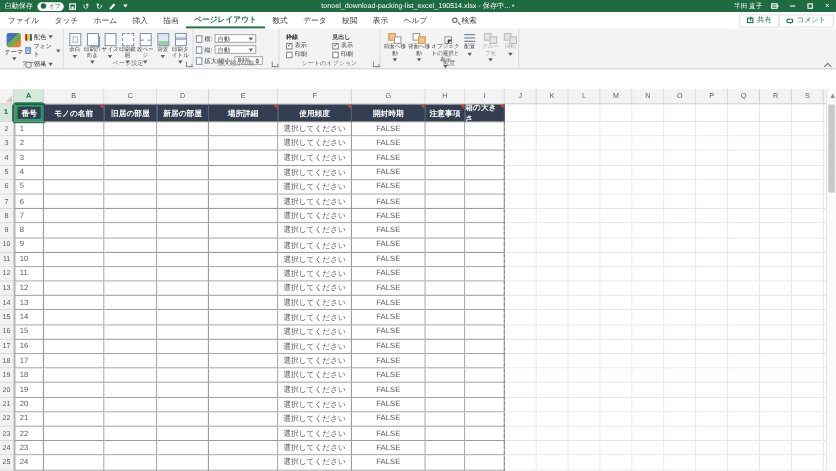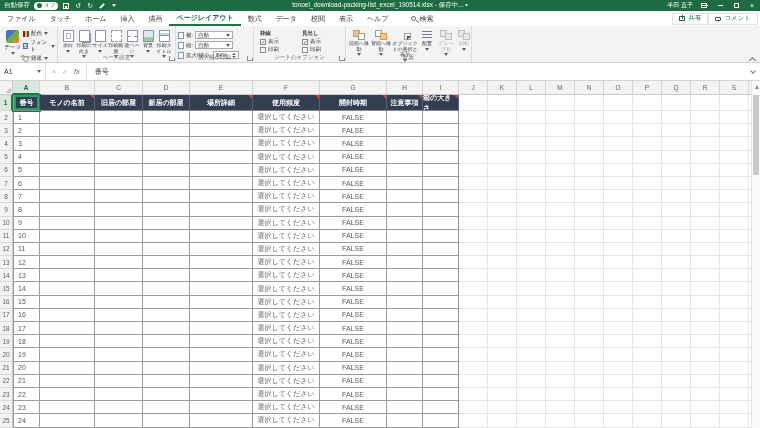--- a/index.html
+++ b/index.html
@@ -376,35 +376,20 @@
           </div>
         </div>
       <div class="rgroup-label">配置</div>
     </div>
 
     <div style="flex:1; position:relative;">
       <div class="ribbon-collapse"></div>
     </div>
   </div>
 
-  <div class="fbar">
-    <div class="namebox">
-      <span>A1</span>
-      <span class="caret"></span>
-    </div>
-    <div class="fbtns">
-      <span>×</span>
-      <span>✓</span>
-      <span class="fx">fx</span>
-    </div>
-    <div class="fcontent">番号</div>
-    <div class="fbar-exp">
-        <span class="chev-dn"></span>
-      </div>
-  </div>
 
   <div class="gridwrap">
     <div class="colstrip" id="colstrip">
         <div class="corner"></div>
         <div class="colhdr sel" style="width: 27px;">A</div>
         <div class="colhdr" style="width: 55px;">B</div>
         <div class="colhdr" style="width: 48px;">C</div>
         <div class="colhdr" style="width: 47px;">D</div>
         <div class="colhdr" style="width: 63px;">E</div>
         <div class="colhdr" style="width: 67px;">F</div>

